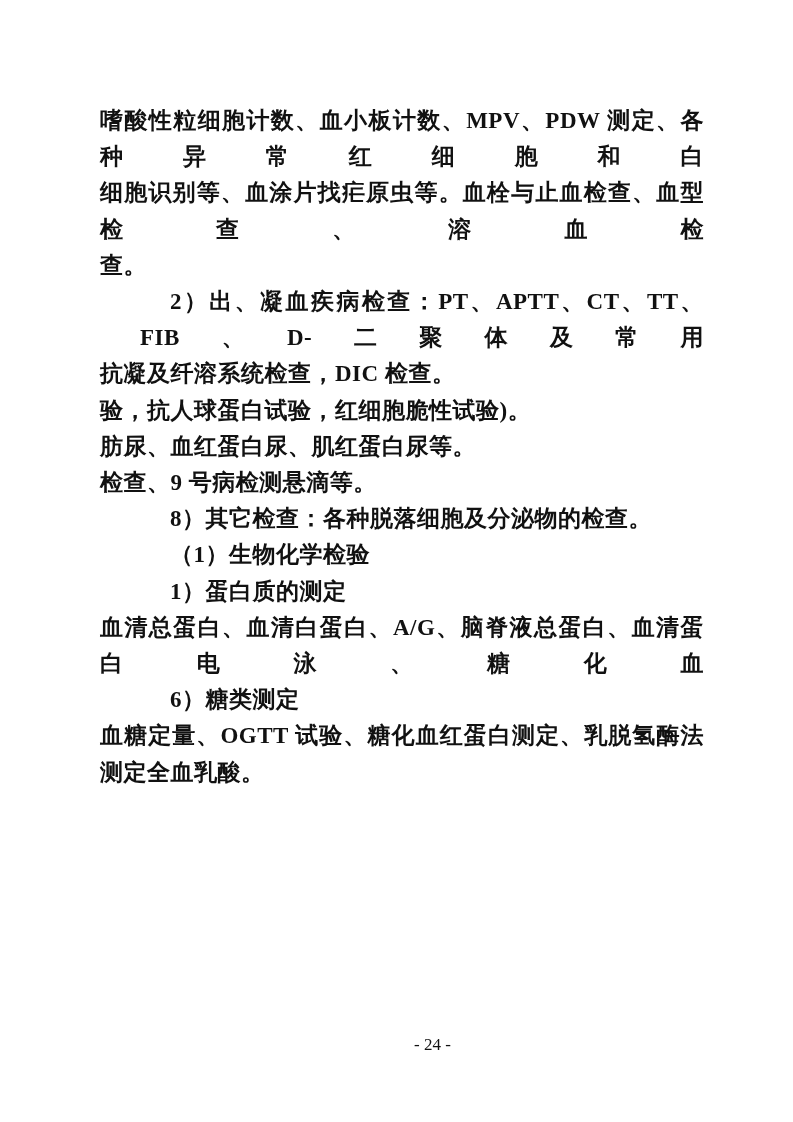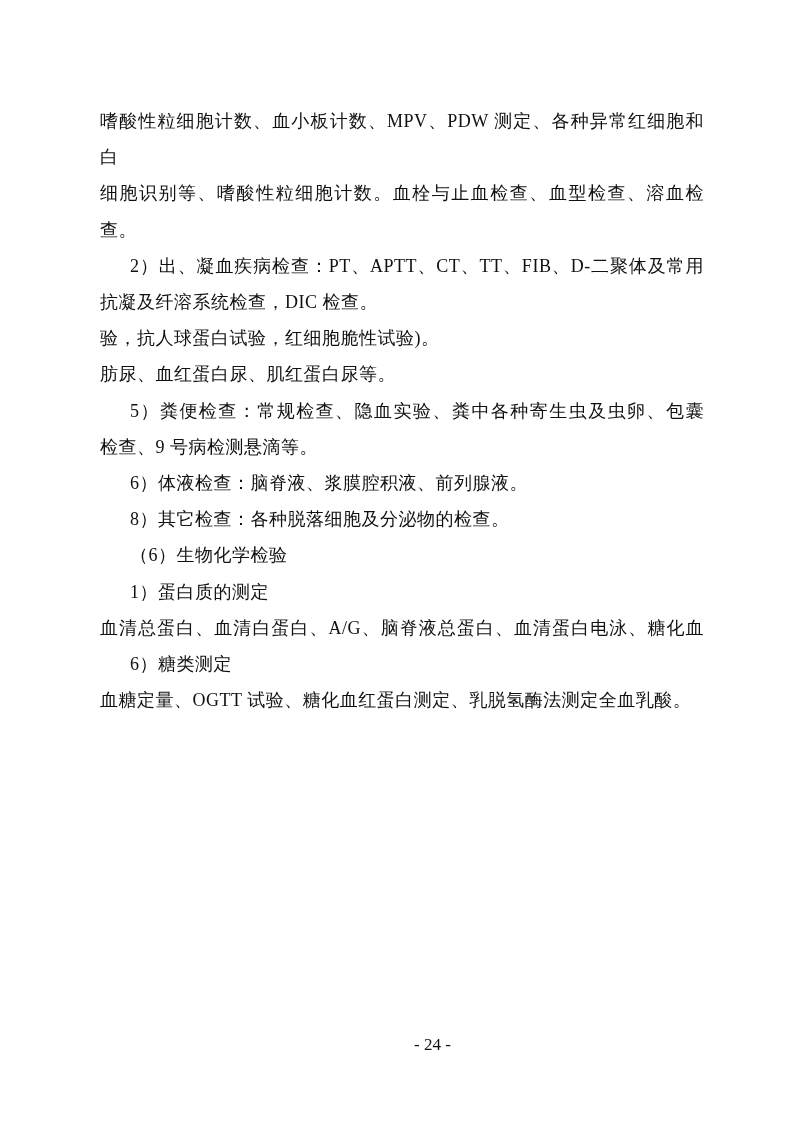--- a/index.html
+++ b/index.html
@@ -16,67 +16,67 @@
     font-family: "Liberation Serif", "DejaVu Serif", serif;
     color: #111111;
   }
   .content {
     position: absolute;
     top: 103px;
     left: 100px;
     width: 604px;
   }
   .line {
-    font-size: 18px;
+    font-size: 23px;
     line-height: 36.2px;
     text-align: justify;
     letter-spacing: 0.5px;
     white-space: normal;
+    font-weight: bold;
   }
   
   .line.cont {
     text-align-last: justify;
   }
   
   .line.end {
     text-align-last: left;
   }
   
   .line.indent {
     text-indent: 30px;
+    margin-left: 40px;
   }
   .footer {
     position: absolute;
     top: 1033px;
     left: 0;
     width: 793px;
     text-align: center;
     font-size: 17px;
     line-height: 24px;
     color: #111111;
     padding-left: 36px;
   }
 </style>
 </head>
 <body>
 
 <div class="page">
   <div class="content">
     <div class="line cont">嗜酸性粒细胞计数、血小板计数、MPV、PDW 测定、各种异常红细胞和白</div>
-    <div class="line cont">细胞识别等、嗜酸性粒细胞计数。血栓与止血检查、血型检查、溶血检</div>
+    <div class="line cont">细胞识别等、血涂片找疟原虫等。血栓与止血检查、血型检查、溶血检</div>
     <div class="line end">查。</div>
     <div class="line cont indent">2）出、凝血疾病检查：PT、APTT、CT、TT、FIB、D-二聚体及常用</div>
     <div class="line end">抗凝及纤溶系统检查，DIC 检查。</div>
     <div class="line end">验，抗人球蛋白试验，红细胞脆性试验)。</div>
     <div class="line end">肪尿、血红蛋白尿、肌红蛋白尿等。</div>
-    <div class="line cont indent">5）粪便检查：常规检查、隐血实验、粪中各种寄生虫及虫卵、包囊</div>
     <div class="line end">检查、9 号病检测悬滴等。</div>
-    <div class="line end indent">6）体液检查：脑脊液、浆膜腔积液、前列腺液。</div>
     <div class="line end indent">8）其它检查：各种脱落细胞及分泌物的检查。</div>
-    <div class="line end indent">（6）生物化学检验</div>
+    <div class="line end indent">（1）生物化学检验</div>
     <div class="line end indent">1）蛋白质的测定</div>
     <div class="line cont">血清总蛋白、血清白蛋白、A/G、脑脊液总蛋白、血清蛋白电泳、糖化血</div>
     <div class="line end indent">6）糖类测定</div>
     <div class="line end">血糖定量、OGTT 试验、糖化血红蛋白测定、乳脱氢酶法测定全血乳酸。</div>
 
   </div>
   <div class="footer">- 24 -</div>
 </div>
 
 </body></html>

